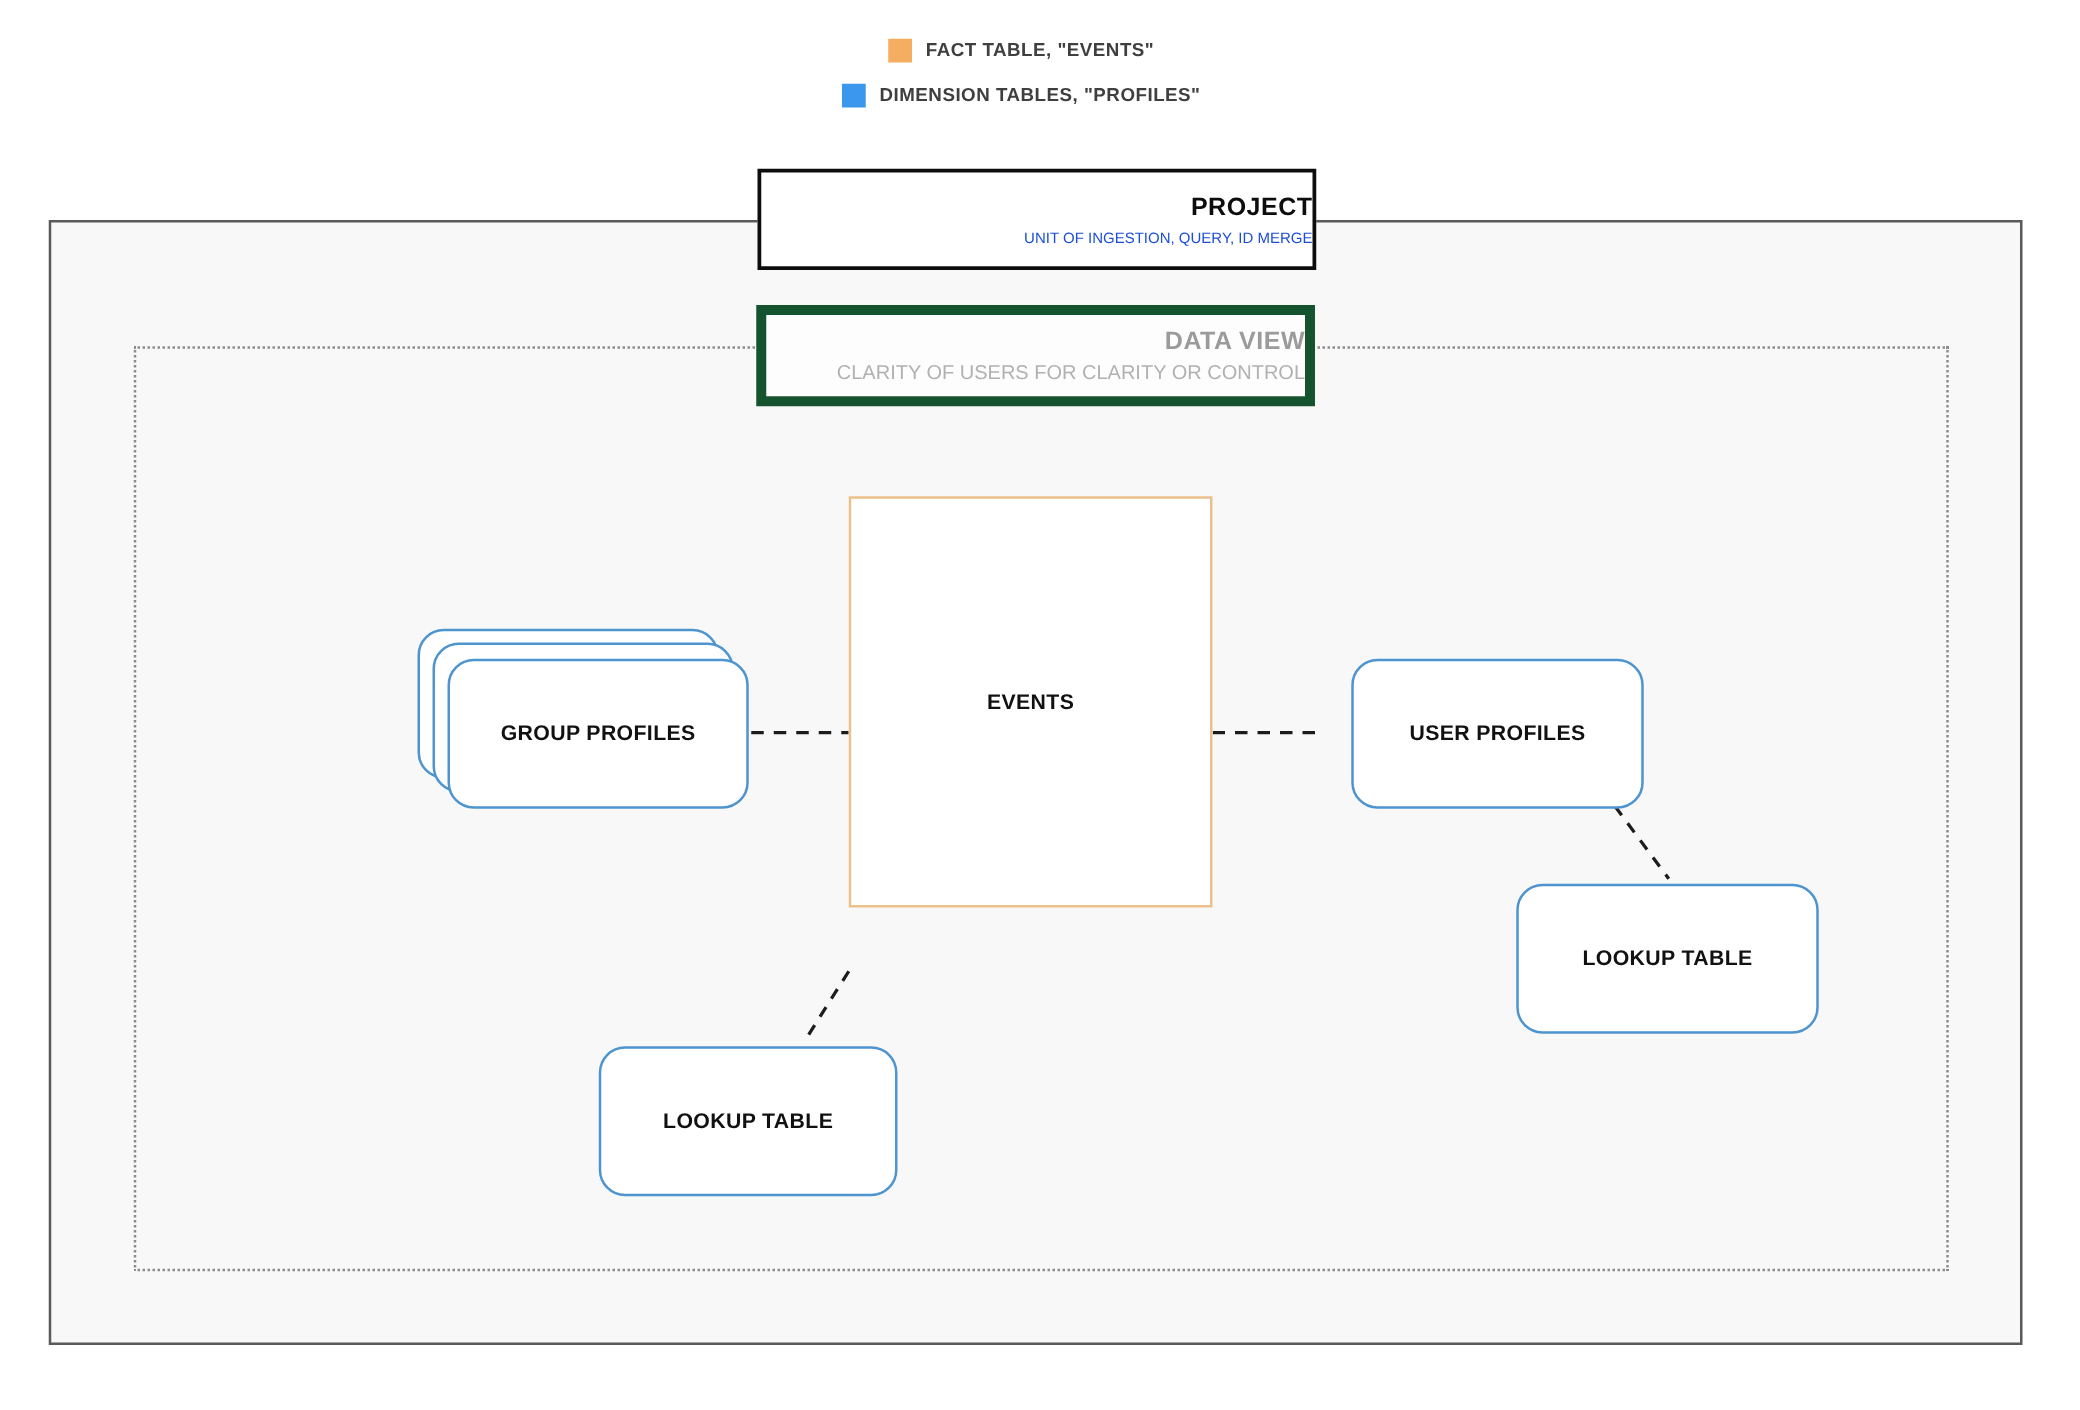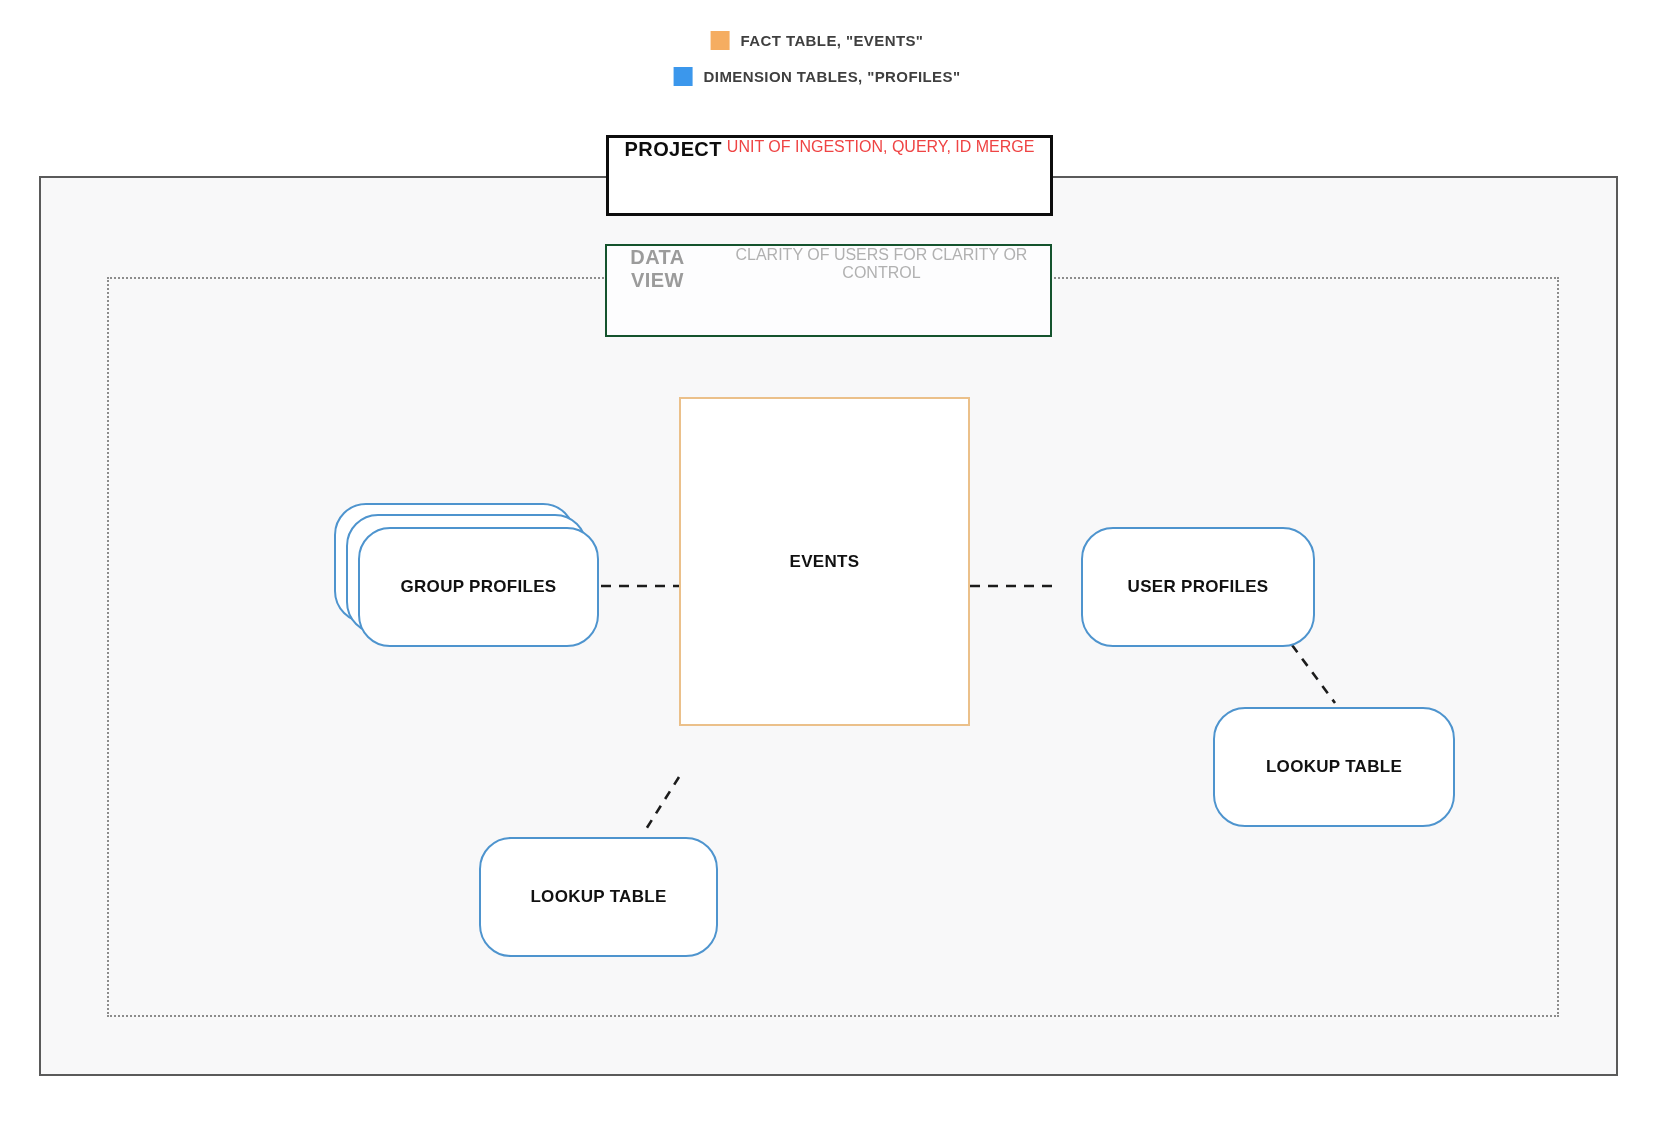--- a/index.html
+++ b/index.html
@@ -23,48 +23,48 @@
     box-sizing:border-box; border:2px solid #5a5a5a; background:#f8f8f9; z-index:1;
   }
   .dotted-box {
     position:absolute; left:107px; top:277px; width:1452px; height:740px;
     box-sizing:border-box; border:2px dotted #8c8c8c; z-index:2;
   }
 
   
   .header-box {
     position:absolute; box-sizing:border-box; z-index:6;
-    display:flex; align-items:flex-start; justify-content:center;
+    display:flex; flex-direction:column; align-items:flex-end; justify-content:center;
     gap:5px; text-align:center;
   }
   .project-box {
     left:606px; top:135px; width:447px; height:81px;
     background:#ffffff; border:3px solid #0d0d0d;
   }
   .project-box .hb-title { font-size:20px; font-weight:bold; color:#0d0d0d; letter-spacing:0.4px; }
-  .project-box .hb-subtitle { font-size:16px; color:#ef4444; }
+  .project-box .hb-subtitle { font-size:12px; color:#1d4ed8; }
   .dataview-box {
-    left:605px; top:244px; width:447px; height:93px;
-    background:#fdfdfe; border:2px solid #14532d;
+    left:605px; top:244px; width:447px; height:81px;
+    background:#fdfdfe; border:8px solid #14532d;
   }
   .dataview-box .hb-title { font-size:20px; font-weight:bold; color:#9b9b9b; letter-spacing:0.4px; }
   .dataview-box .hb-subtitle { font-size:16px; color:#b1b1b1; }
 
   
   .connectors { position:absolute; left:0; top:0; z-index:3; pointer-events:none; }
   .connectors line { stroke:#1c1c1c; stroke-width:2.6; }
 
   
   .node {
     position:absolute; box-sizing:border-box; background:#ffffff; z-index:5;
     display:flex; align-items:center; justify-content:center;
     font-size:17px; font-weight:bold; color:#111111; letter-spacing:0.3px;
     text-align:center; white-space:nowrap;
   }
-  .node-blue { border:2px solid #4e94ce; border-radius:32px; }
+  .node-blue { border:2px solid #4e94ce; border-radius:21px; }
   .events-box { left:679px; top:397px; width:291px; height:329px; border:2px solid #ebc08a; }
   .group-front { left:358px; top:527px; width:241px; height:120px; z-index:5; }
   .group-back1 { left:346px; top:514px; width:241px; height:120px; z-index:4; }
   .group-back2 { left:334px; top:503px; width:241px; height:120px; z-index:3; }
   .user-box    { left:1056px; top:527px; width:234px; height:120px; }
   .lookup-right-box  { left:1213px; top:707px; width:242px; height:120px; }
   .lookup-bottom-box { left:479px;  top:837px; width:239px; height:120px; }
 </style>
 </head>
 <body>

